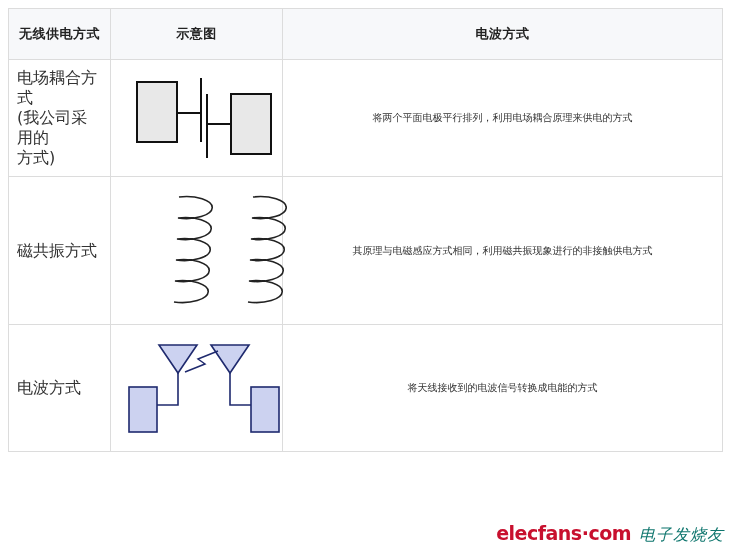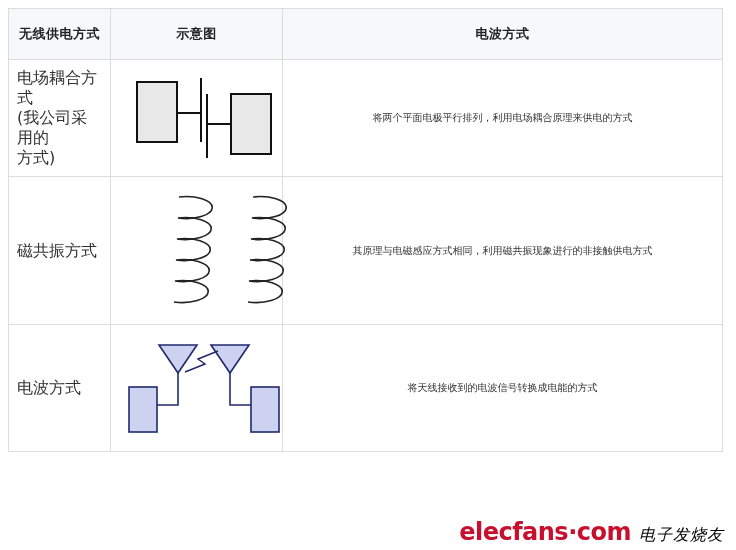--- a/index.html
+++ b/index.html
@@ -70,30 +70,30 @@
     position: absolute;
     right: 12px;
     bottom: 4px;
     display: flex;
     align-items: baseline;
     gap: 8px;
     pointer-events: none;
   }
   .brand-latin {
     font-family: "DejaVu Sans", "Liberation Sans", sans-serif;
-    font-size: 24px;
+    font-size: 19px;
     font-weight: bold;
     color: #c8102e;
     letter-spacing: -0.5px;
   }
   .brand-cn {
     font-family: "DejaVu Sans", "Liberation Sans", sans-serif;
     font-size: 16px;
     font-style: italic;
-    color: #000000;
+    color: #0f766e;
     letter-spacing: 1px;
   }
 </style>
 </head>
 <body>
 
 <table id="wireless-table">
   <colgroup>
     <col class="c-method">
     <col class="c-diagram">

